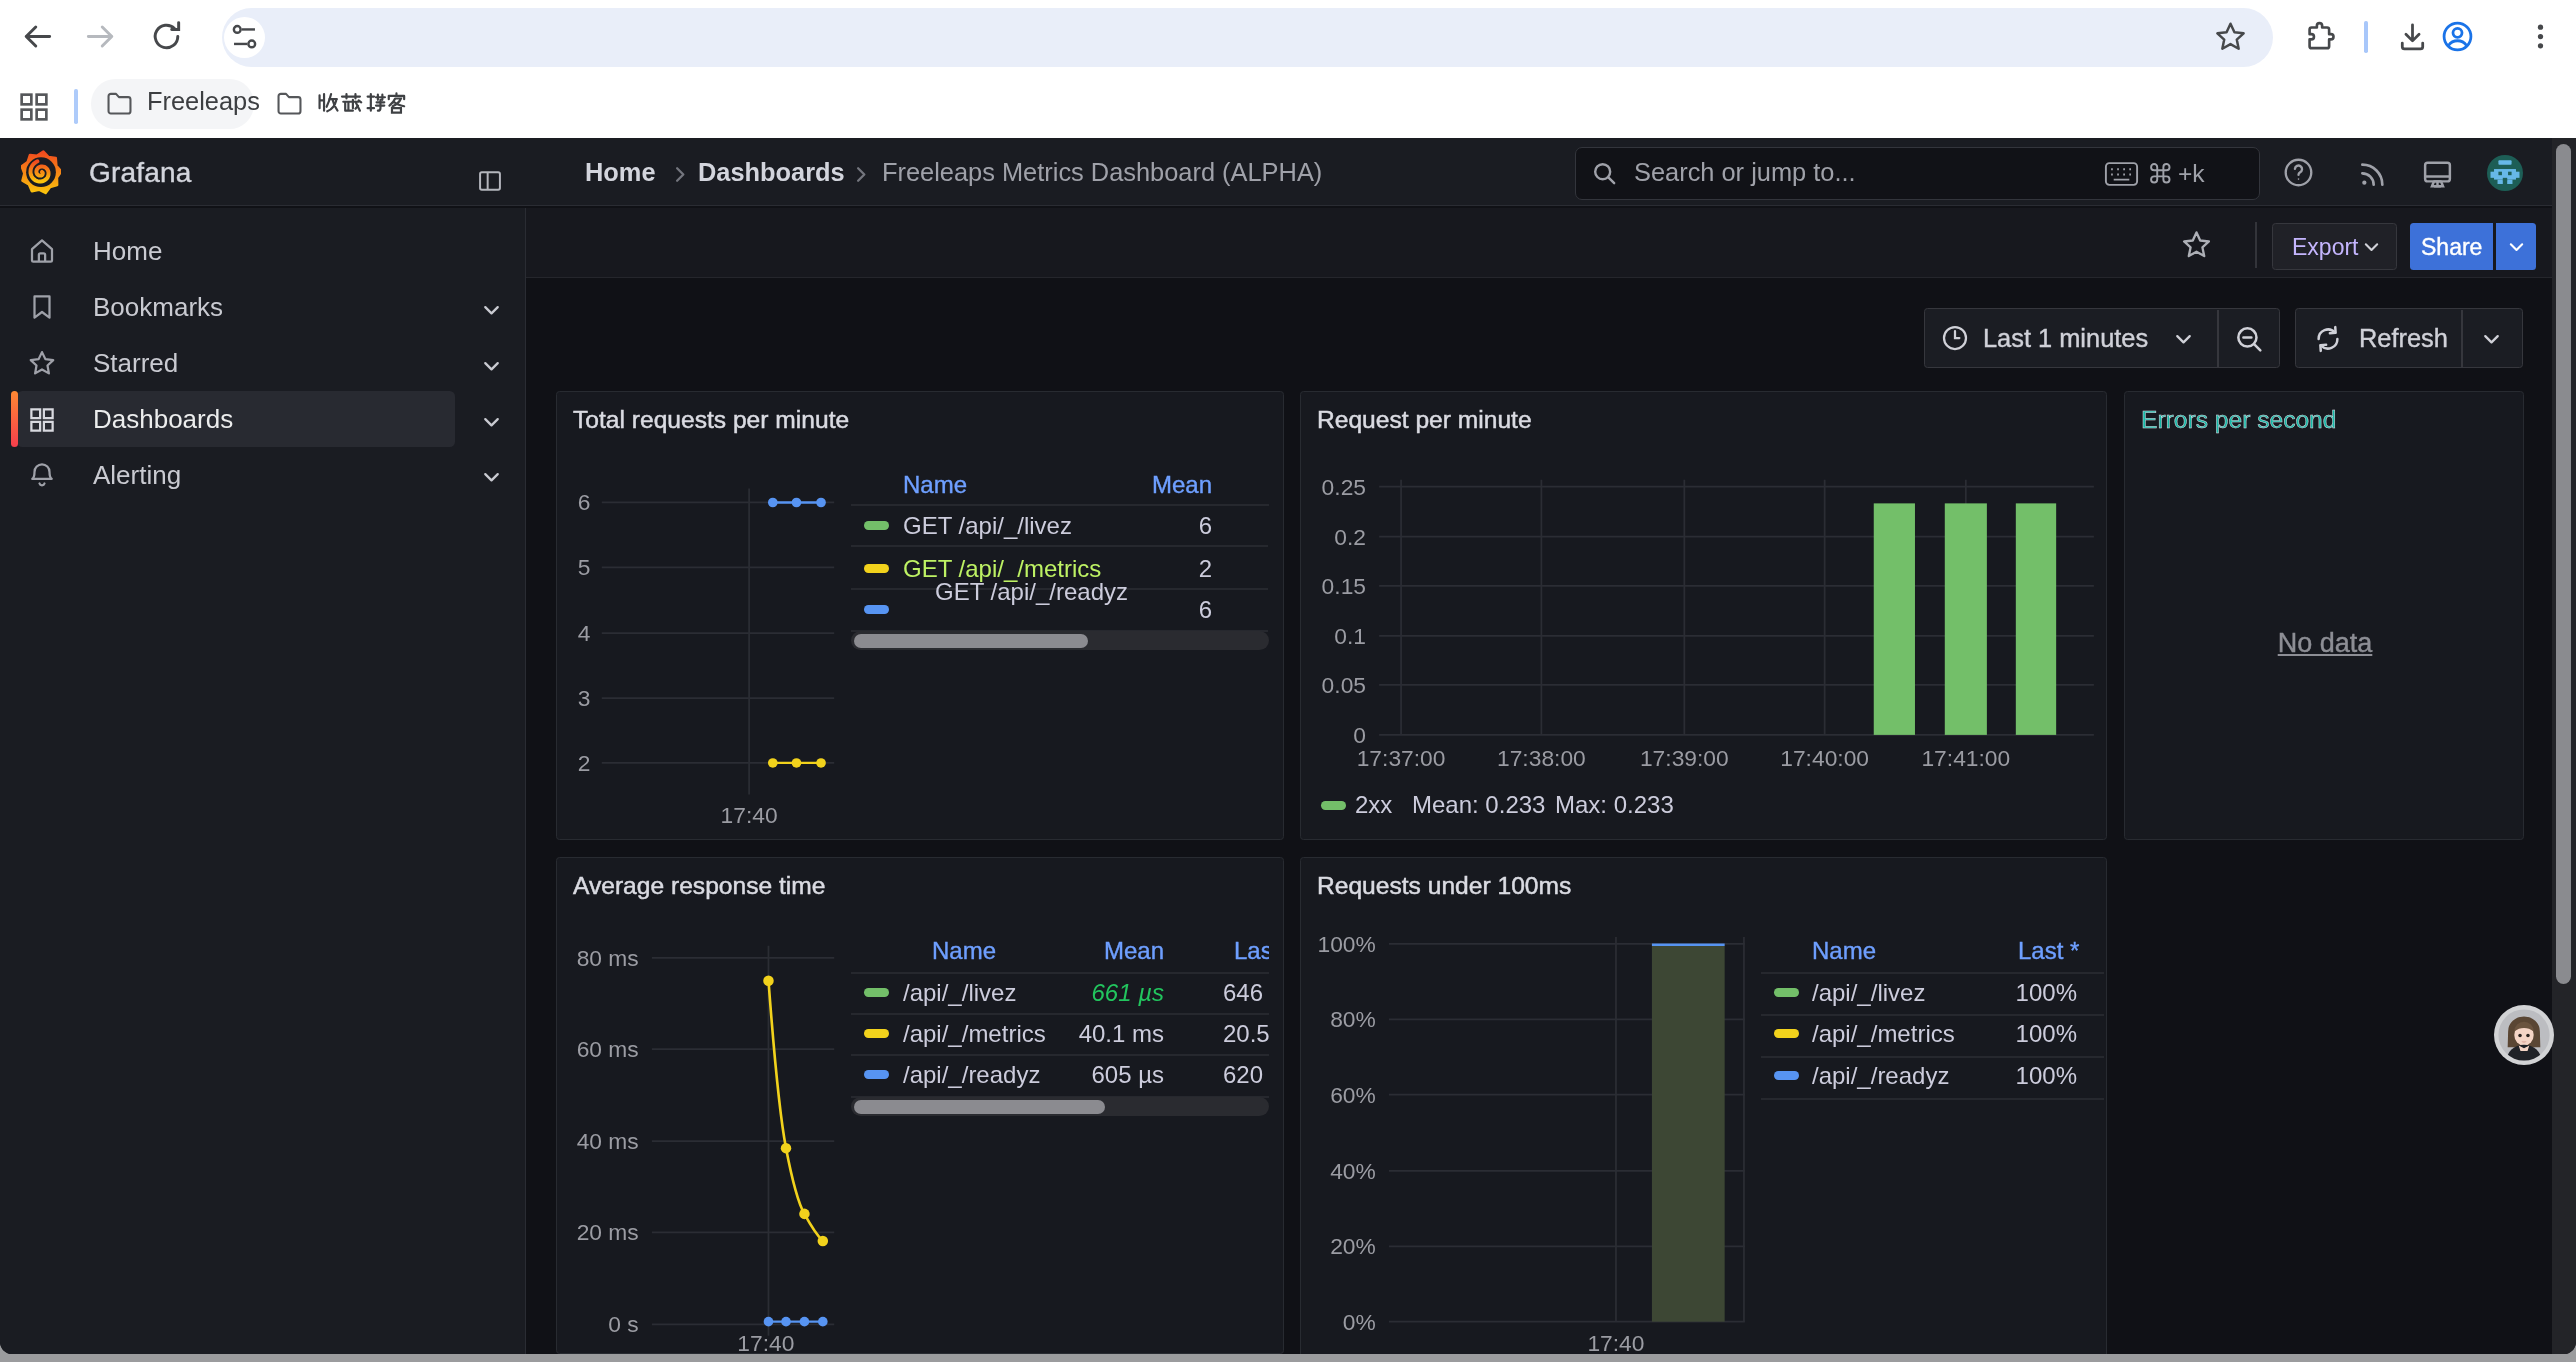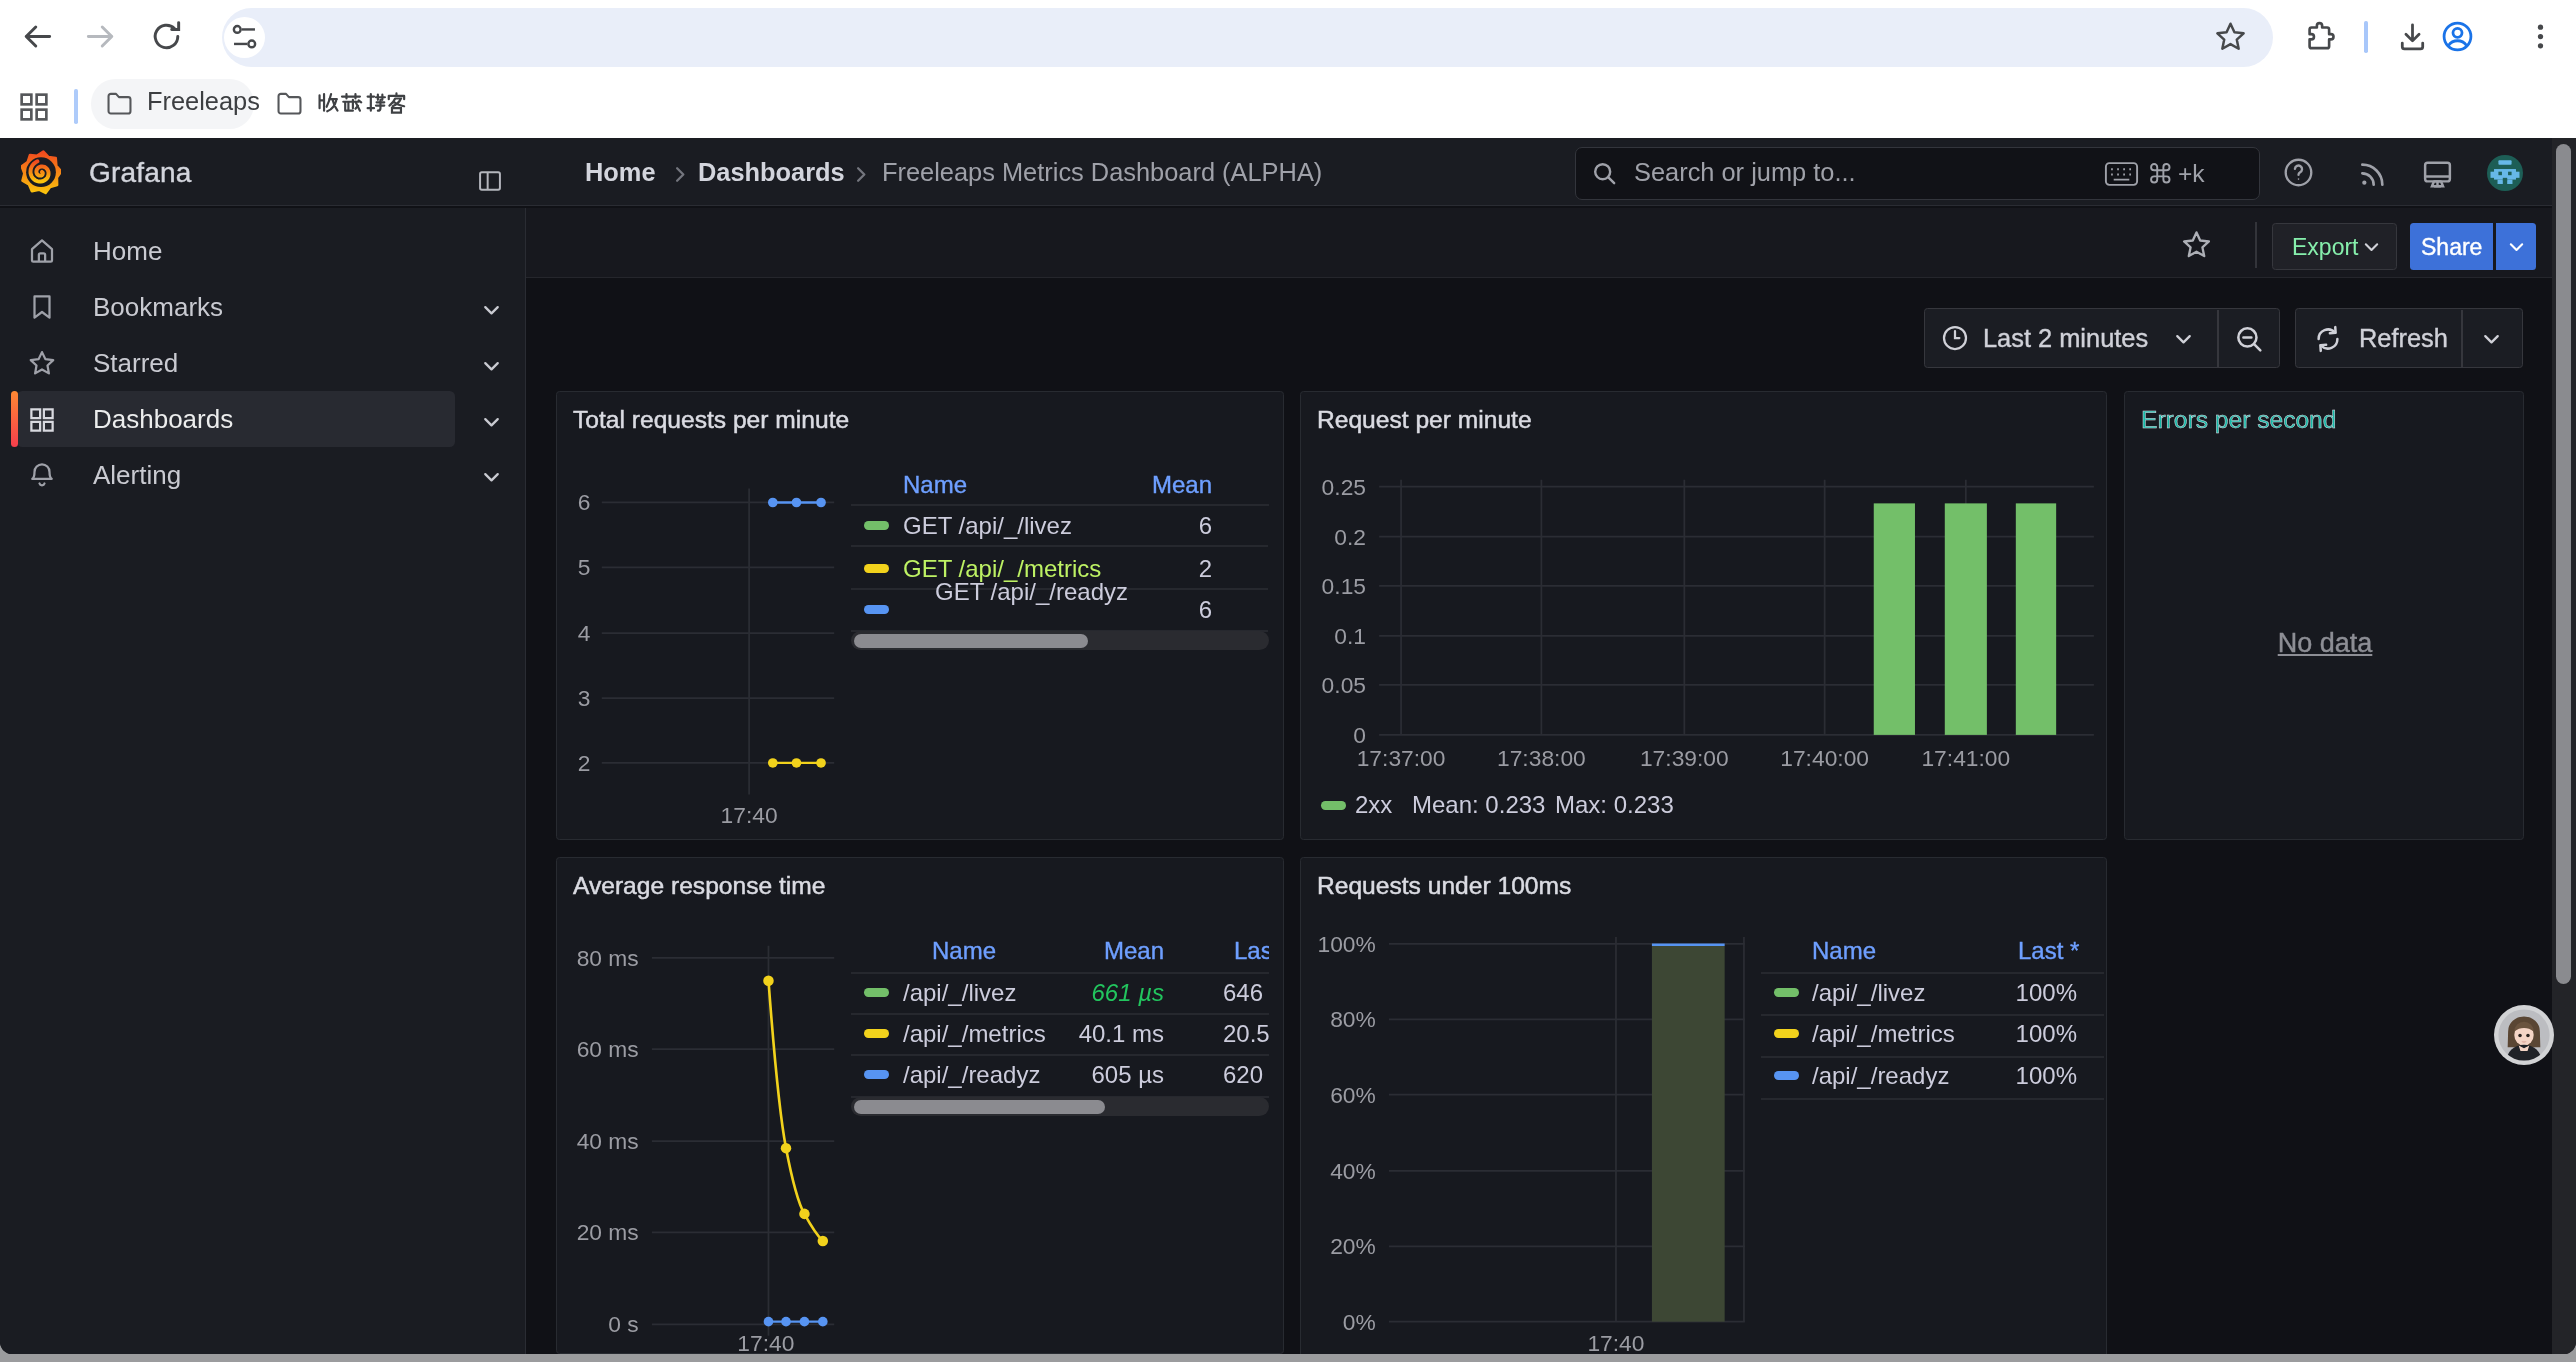--- a/index.html
+++ b/index.html
@@ -232,37 +232,37 @@
     <div class="t" style="left:93px;top:324px;font-size:26px;color:#c9cad1;">Alerting</div>
     <svg class="abs" style="left:480px;top:327px" width="23" height="23" viewBox="0 0 24 24" fill="none" stroke="#c9cad1" stroke-width="2.4" stroke-linecap="round" stroke-linejoin="round">
         <path d="M5.5 9.5 L12 16 L18.5 9.5"></path>
       </svg>
 
     <svg class="abs" style="left:2180px;top:90px" width="33" height="33" viewBox="0 0 24 24" fill="none" stroke="#adafb6" stroke-width="1.7" stroke-linejoin="round">
       <path d="M12 3.2 L14.7 9.1 L21 9.8 L16.3 14.1 L17.6 20.4 L12 17.2 L6.4 20.4 L7.7 14.1 L3 9.8 L9.3 9.1 Z"></path>
     </svg>
     <div class="abs" style="left:2255px;top:84px;width:1.8px;height:46px;background:#33343a;"></div>
     <div class="abs" style="left:2272px;top:85px;width:125px;height:47px;border-radius:3.5px;background:#202127;border:1.8px solid #36373d;"></div>
-    <div class="t" style="left:2292px;top:98px;font-size:23px;color:#86efac;text-align:center;">Export</div>
+    <div class="t" style="left:2292px;top:98px;font-size:23px;color:#c4b5fd;text-align:center;">Export</div>
     <svg class="abs" style="left:2361px;top:98px" width="21" height="21" viewBox="0 0 24 24" fill="none" stroke="#d0d1d8" stroke-width="2.4" stroke-linecap="round" stroke-linejoin="round">
         <path d="M5.5 9.5 L12 16 L18.5 9.5"></path>
       </svg>
     <div class="abs" style="left:2410px;top:85px;width:83px;height:47px;border-radius:3.5px 0 0 3.5px;background:#3d71d9;"></div>
     <div class="abs" style="left:2496px;top:85px;width:40px;height:47px;border-radius:0 3.5px 3.5px 0;background:#3d71d9;"></div>
     <div class="t" style="left:2421px;top:98px;font-size:23px;color:#ffffff;font-weight:500;-webkit-text-stroke:0.4px #ffffff;">Share</div>
     <svg class="abs" style="left:2506px;top:98px" width="21" height="21" viewBox="0 0 24 24" fill="none" stroke="#ffffff" stroke-width="2.4" stroke-linecap="round" stroke-linejoin="round">
         <path d="M5.5 9.5 L12 16 L18.5 9.5"></path>
       </svg>
 
     <div class="abs" style="left:1924px;top:170px;width:356px;height:60px;border-radius:3.5px;background:#1b1d23;border:1.8px solid #36373d;"></div>
     <svg class="abs" style="left:1940px;top:185px" width="30" height="30" viewBox="0 0 24 24" fill="none" stroke="#d0d1d8" stroke-width="1.8">
       <circle cx="12" cy="12" r="8.8"></circle>
       <path d="M12 6.5 V12 H15.5" stroke-linecap="round"></path>
     </svg>
-    <div class="t" style="left:1983px;top:188px;font-size:25.4px;color:#d0d1d8;-webkit-text-stroke:0.4px #d0d1d8;">Last 2 minutes</div>
+    <div class="t" style="left:1983px;top:188px;font-size:25.4px;color:#d0d1d8;-webkit-text-stroke:0.4px #d0d1d8;">Last 1 minutes</div>
     <svg class="abs" style="left:2172px;top:189px" width="23" height="23" viewBox="0 0 24 24" fill="none" stroke="#d0d1d8" stroke-width="2.4" stroke-linecap="round" stroke-linejoin="round">
         <path d="M5.5 9.5 L12 16 L18.5 9.5"></path>
       </svg>
     <div class="abs" style="left:2217px;top:172px;width:1.8px;height:57px;background:#36373d;"></div>
     <svg class="abs" style="left:2233px;top:185px" width="32" height="32" viewBox="0 0 24 24" fill="none" stroke="#d0d1d8" stroke-width="1.9">
       <circle cx="10.8" cy="10.8" r="6.8"></circle>
       <path d="M15.8 15.8 L20.5 20.5 M7.8 10.8 h6" stroke-linecap="round"></path>
     </svg>
 
     <div class="abs" style="left:2295px;top:170px;width:228px;height:60px;border-radius:3.5px;background:#1b1d23;border:1.8px solid #36373d;"></div>

